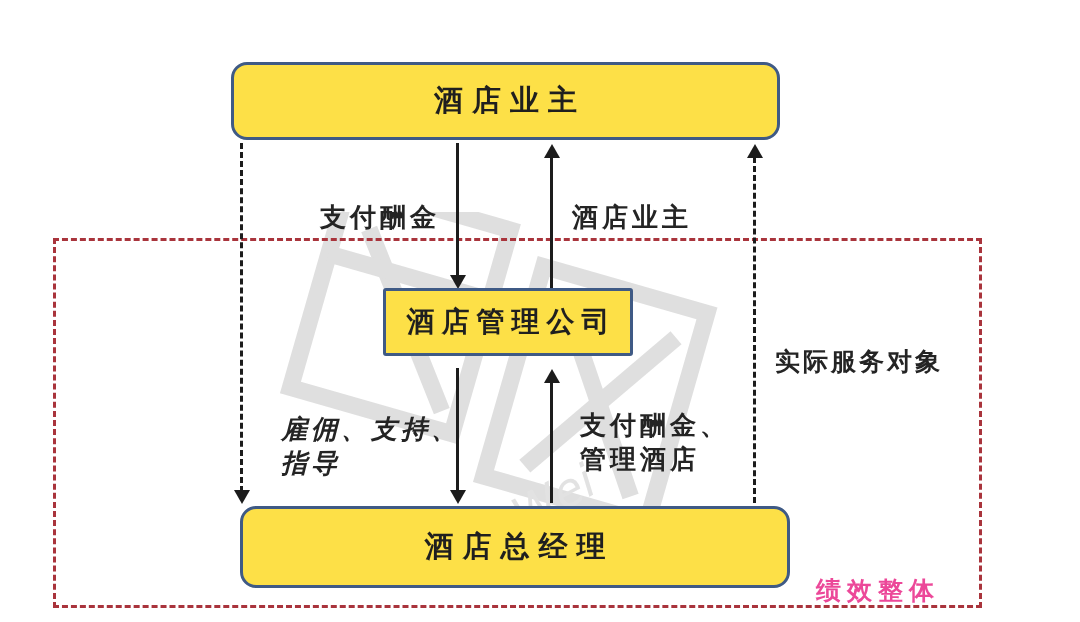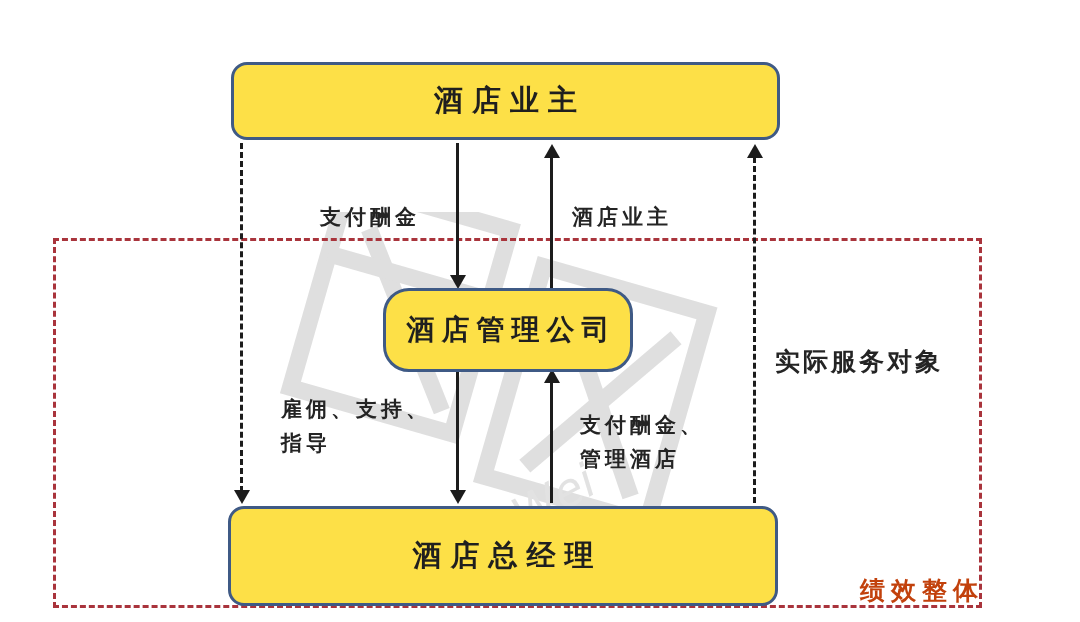--- a/index.html
+++ b/index.html
@@ -10,30 +10,30 @@
   
   .node{
     position:absolute;box-sizing:border-box;
     border:3px solid #3f5a85;border-radius:16px;background:#fde047;
     display:flex;align-items:center;justify-content:center;
     font-size:29px;font-weight:600;letter-spacing:9px;color:#1f1f1f;
     text-indent:9px; 
     z-index:5;
   }
   #node-owner{left:231px;top:62px;width:549px;height:78px;}
-  #node-mgmt{left:383px;top:288px;width:250px;height:84px;border-radius:26px;font-size:28px;letter-spacing:7px;text-indent:7px;}
-  #node-gm{left:228px;top:506px;width:550px;height:100px;text-align:center;}
+  #node-mgmt{left:383px;top:288px;width:250px;height:68px;border-radius:3px;font-size:28px;letter-spacing:7px;text-indent:7px;}
+  #node-gm{left:240px;top:506px;width:550px;height:82px;text-align:center;}
   
   #group-box{
     position:absolute;left:53px;top:238px;width:929px;height:370px;
     border:3px dashed #a9343c;box-sizing:border-box;z-index:2;background:transparent;
   }
   #group-box-label{
-    position:absolute;left:860px;top:574px;font-size:25px;font-weight:600;
-    letter-spacing:6px;color:#c2410c;z-index:6;
+    position:absolute;left:816px;top:574px;font-size:25px;font-weight:600;
+    letter-spacing:6px;color:#ec4899;z-index:6;
   }
   
   .vline{position:absolute;width:0;z-index:3;}
   .vline.solid{border-left:3px solid #1c1c1c;}
   .vline.dashed{border-left:3px dashed #1c1c1c;}
   #line-actual-employ{left:240px;top:143px;height:349px;}
   #line-pay{left:456px;top:143px;height:134px;}
   #line-serve{left:550px;top:157px;height:131px;}
   #line-actual-service{left:753px;top:157px;height:346px;}
   #line-employ-support{left:456px;top:368px;height:124px;}
@@ -43,28 +43,28 @@
   .ah.down{border-left:8px solid transparent;border-right:8px solid transparent;border-top:14px solid #1c1c1c;}
   .ah.up{border-left:8px solid transparent;border-right:8px solid transparent;border-bottom:14px solid #1c1c1c;}
   #ah-employ{left:234px;top:490px;}
   #ah-pay{left:450px;top:275px;}
   #ah-serve{left:544px;top:144px;}
   #ah-actual-service{left:747px;top:144px;}
   #ah-employ-support{left:450px;top:490px;}
   #ah-operate{left:544px;top:369px;}
   
   .edge-label{
-    position:absolute;font-size:21px;font-weight:600;letter-spacing:4px;
+    position:absolute;font-size:26px;font-weight:600;letter-spacing:4px;
     color:#242424;z-index:6;white-space:nowrap;line-height:34px;
   }
   #label-pay{left:320px;top:200px;}
   #label-serve{left:572px;top:200px;}
   #label-actual-employ{left:103px;top:306px;}
   #label-actual-service{left:775px;top:306px;font-size:25px;letter-spacing:3px;margin-top:39px;}
-  #label-employ-support{left:281px;top:392px;}
+  #label-employ-support{left:281px;top:412px;font-style:italic;}
   #label-operate{left:580px;top:408px;}
   
   #watermark{position:absolute;left:265px;top:212px;z-index:1;opacity:0.85;pointer-events:none;}
 </style>
 </head>
 <body>
 
 <div id="stage">
 
   <svg id="watermark" width="520" height="380" viewBox="0 0 520 380">

